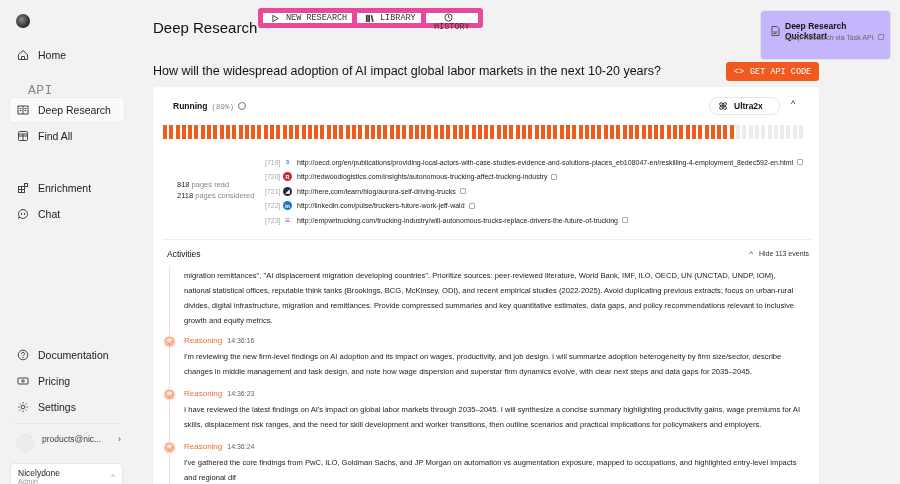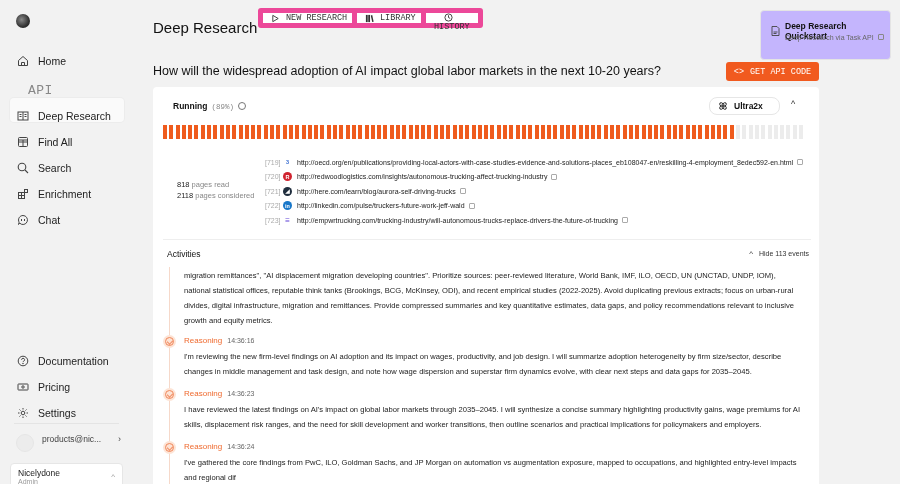--- a/index.html
+++ b/index.html
@@ -3,21 +3,21 @@
 <meta charset="utf-8">
 <style>
   * { box-sizing: border-box; margin: 0; padding: 0; }
   html, body { width: 900px; height: 484px; overflow: hidden; }
   body { background: #f2f2f2; font-family: "Liberation Sans", sans-serif; color: #1a1a1a; position: relative; }
 
   
   .sidebar { position: absolute; left: 0; top: 0; width: 133px; height: 484px; }
   .logo { position: absolute; left: 16px; top: 14px; width: 14px; height: 14px; border-radius: 50%;
           background: radial-gradient(circle at 40% 40%, #888 0%, #333 60%, #111 100%); }
-  .nav-item { position: absolute; left: 10px; width: 114px; height: 24px; display: flex; align-items: flex-end;
+  .nav-item { position: absolute; left: 10px; width: 114px; height: 24px; display: flex; align-items: center;
               padding-left: 7px; font-size: 10.5px; color: #222; border-radius: 4px; cursor: pointer; }
   .nav-item.active { background: #fafafa; box-shadow: 0 0 0 1px #ececec; }
   .nav-item .ico { width: 12px; height: 12px; margin-right: 9px; display: inline-flex; align-items: center; justify-content: center; color: #444; }
   .nav-item .ico svg { width: 12px; height: 12px; }
   .section-label { position: absolute; left: 28px; top: 83px; font-family: Liberation Mono, monospace; font-size: 13px; color: #888; letter-spacing: 0.5px; }
   .divider-side { position: absolute; left: 14px; top: 423px; width: 105px; height: 1px; background: #e4e4e4; }
   .user-row { position: absolute; left: 16px; top: 434px; width: 105px; height: 20px; display: flex; cursor: pointer; }
   .user-avatar { width: 18px; height: 18px; border-radius: 50%; background: #ececec; border: 1px solid #e6e6e6; margin-right: 8px; }
   .user-email { font-size: 8.5px; color: #444; flex: 1; }
   .user-chev { font-size: 9px; color: #444; }
@@ -120,29 +120,20 @@
       <svg viewBox="0 0 12 12" fill="none" stroke="#444" stroke-width="1">
           <rect x="1.5" y="1.5" width="9" height="9" rx="1"></rect>
           <line x1="1.5" y1="6" x2="10.5" y2="6"></line>
           <line x1="1.5" y1="4" x2="10.5" y2="4"></line>
           <line x1="6" y1="4" x2="6" y2="10.5"></line>
         </svg>
     </span>
     <span>Find All</span>
   </div>
 
-  <div class="nav-item" style="top:150px">
-    <span class="ico">
-      <svg viewBox="0 0 12 12" fill="none" stroke="#444" stroke-width="1.1">
-          <circle cx="5" cy="5" r="3.8"></circle>
-          <line x1="8" y1="8" x2="11" y2="11"></line>
-        </svg>
-    </span>
-    <span>Search</span>
-  </div>
 
   <div class="nav-item" style="top:202px">
     <span class="ico">
       <svg viewBox="0 0 12 12" fill="none" stroke="#444" stroke-width="1">
           <path d="M6 1.5a4.5 4.5 0 1 1-3.2 7.7L1.5 10.5l.6-2.3A4.5 4.5 0 0 1 6 1.5z"></path>
           <path d="M5 5l-1 1 1 1M7 5l1 1-1 1"></path>
         </svg>
     </span>
     <span>Chat</span>
   </div>

